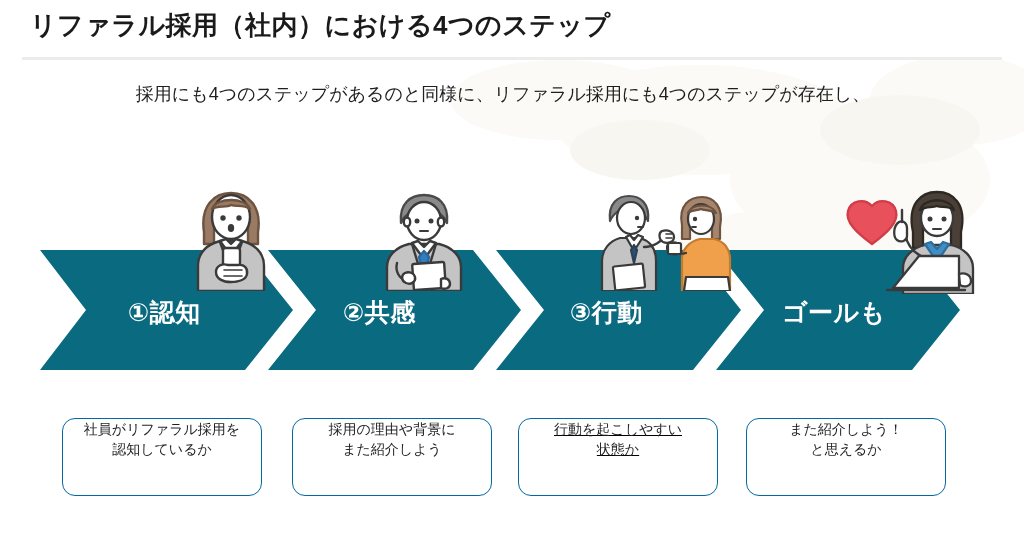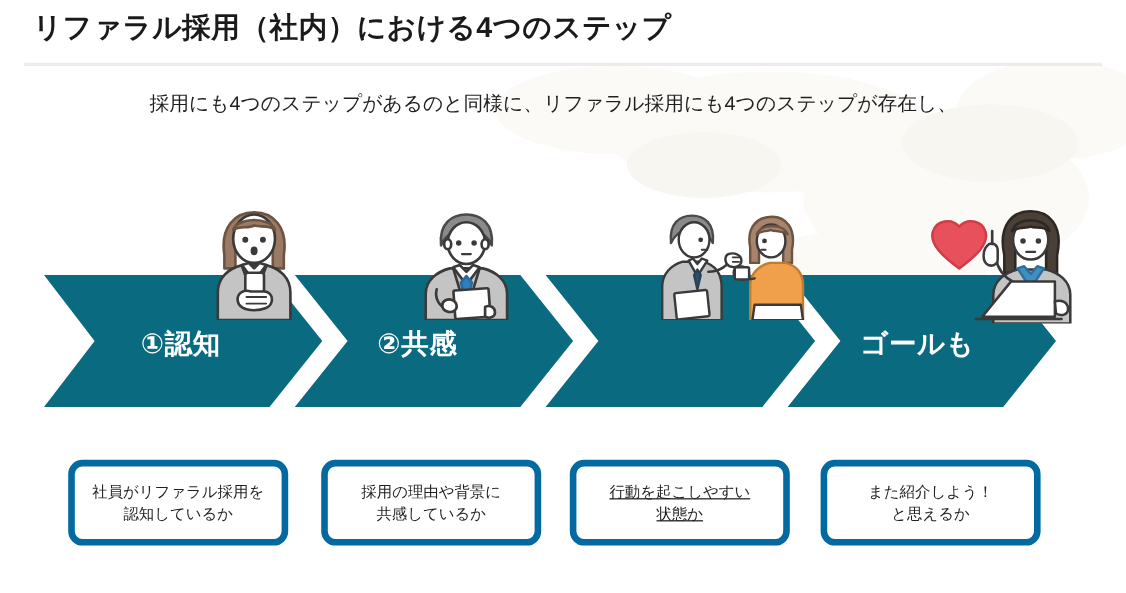--- a/index.html
+++ b/index.html
@@ -93,25 +93,24 @@
   .p2 { left: 371px; top: 191px; }
   .p3 { left: 596px; top: 191px; }
   .p4 { left: 841px; top: 186px; }
 
   
   .caption {
     position: absolute;
     top: 418px;
     width: 200px;
     height: 78px;
-    border: 6px solid #0369a1;
+    border: 1px solid #0369a1;
     border-radius: 13px;
     background: #ffffff;
     display: flex;
-    align-items: center;
     justify-content: center;
     box-sizing: border-box;
   }
   .caption .ctext {
     font-size: 14px;
     line-height: 1.45;
     color: #1f1f1f;
     text-align: center;
     white-space: pre-line;
   }
@@ -152,20 +151,21 @@
       <path d="M0,0 L872,0 L920,60 L872,120 L0,120 L46,60 Z" fill="#0A6A80"></path>
 
       <path d="M205,0 L253,60 L205,120 L228,120 L276,60 L228,0 Z" fill="#ffffff"></path>
       <path d="M433,0 L481,60 L433,120 L456,120 L504,60 L456,0 Z" fill="#ffffff"></path>
       <path d="M653,0 L701,60 L653,120 L676,120 L724,60 L676,0 Z" fill="#ffffff"></path>
     </svg>
   </div>
 
   <div class="step-label s1">①認知</div>
   <div class="step-label s2">②共感</div>
+  <div class="step-label s3">③行動</div>
   <div class="step-label s4">ゴールも</div>
 
   <div class="person p1">
     <svg width="110" height="105" viewBox="0 0 110 105">
       <g stroke="#3a3a3a" stroke-width="2.4" fill="none" stroke-linejoin="round" stroke-linecap="round">
 
         <path d="M28,46 C24,20 38,7 55,7 C72,7 86,20 82,46 L82,58 L72,58 L72,30 L38,30 L38,58 L28,58 Z" fill="#9b7a63" stroke="#6d5341"></path>
 
         <ellipse cx="55" cy="31" rx="19" ry="22" fill="#ffffff"></ellipse>
 
@@ -294,21 +294,21 @@
       </g>
     </svg>
   </div>
 
   <div class="caption c1">
     <div class="ctext">社員がリファラル採用を
 認知しているか</div>
   </div>
   <div class="caption c2">
     <div class="ctext">採用の理由や背景に
-共感しているか</div>
+また紹介しよう</div>
   </div>
   <div class="caption c3">
     <div class="ctext">行動を起こしやすい
 状態か</div>
   </div>
   <div class="caption c4">
     <div class="ctext">また紹介しよう！
 と思えるか</div>
   </div>
 

